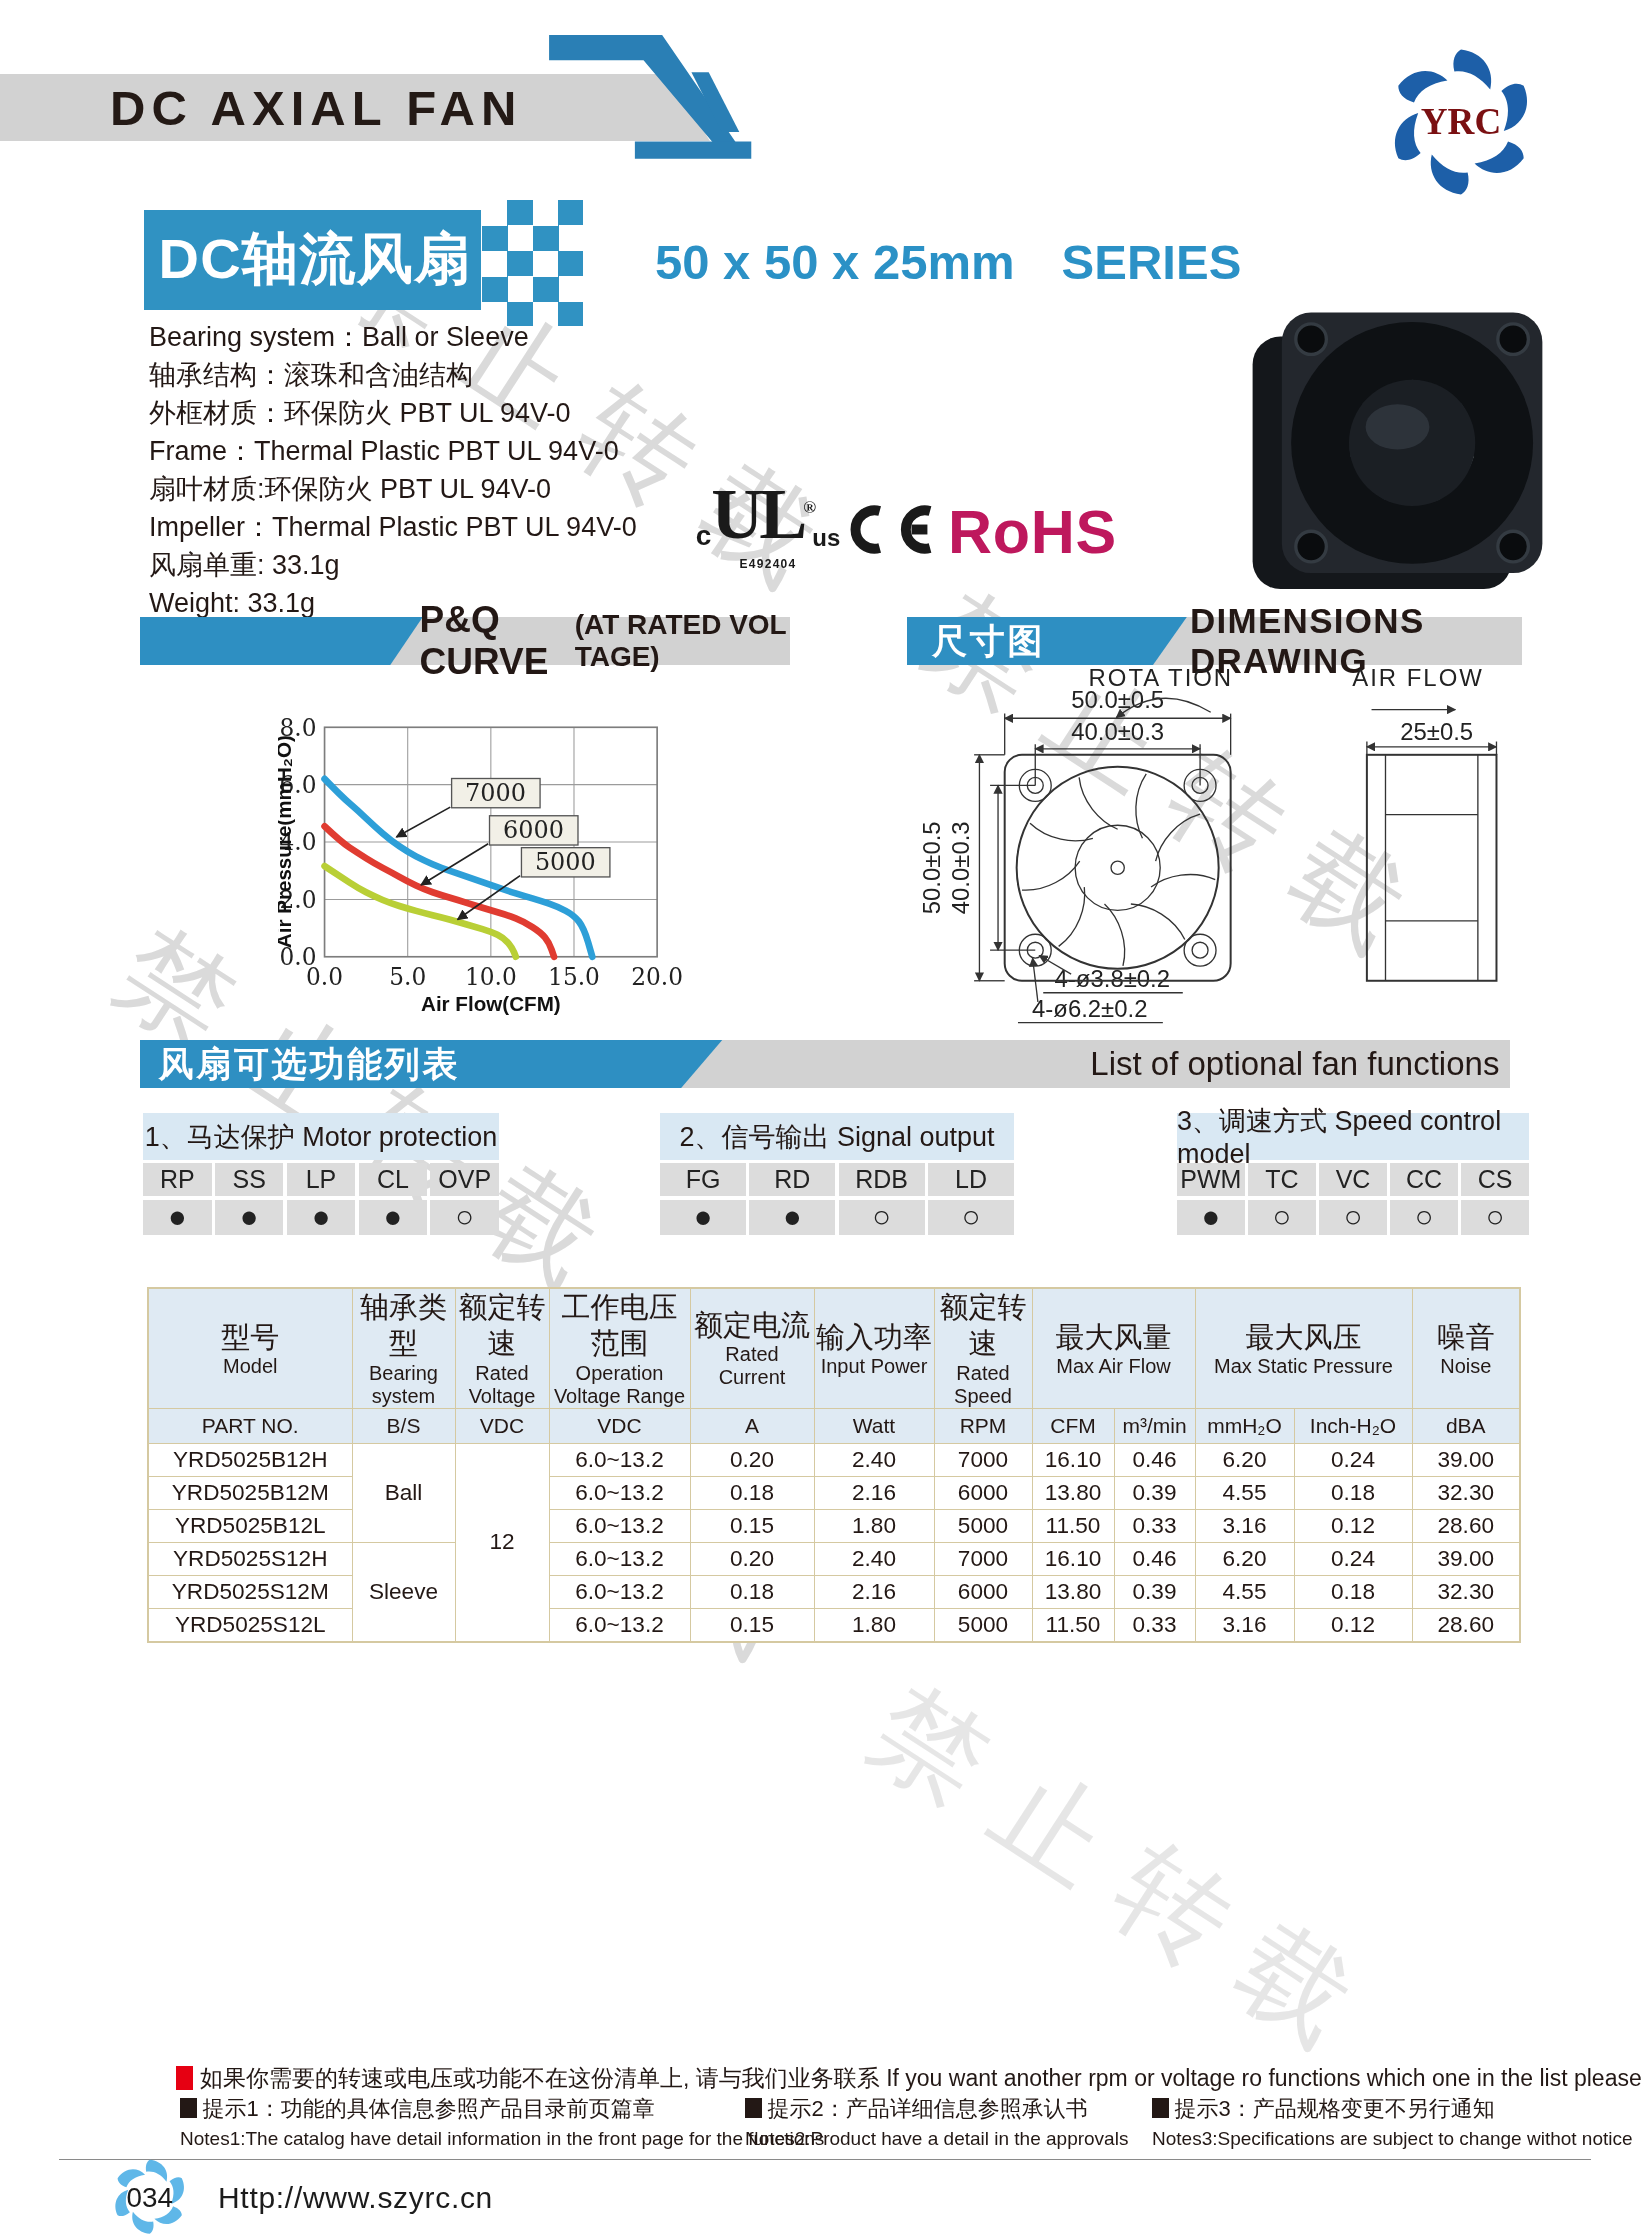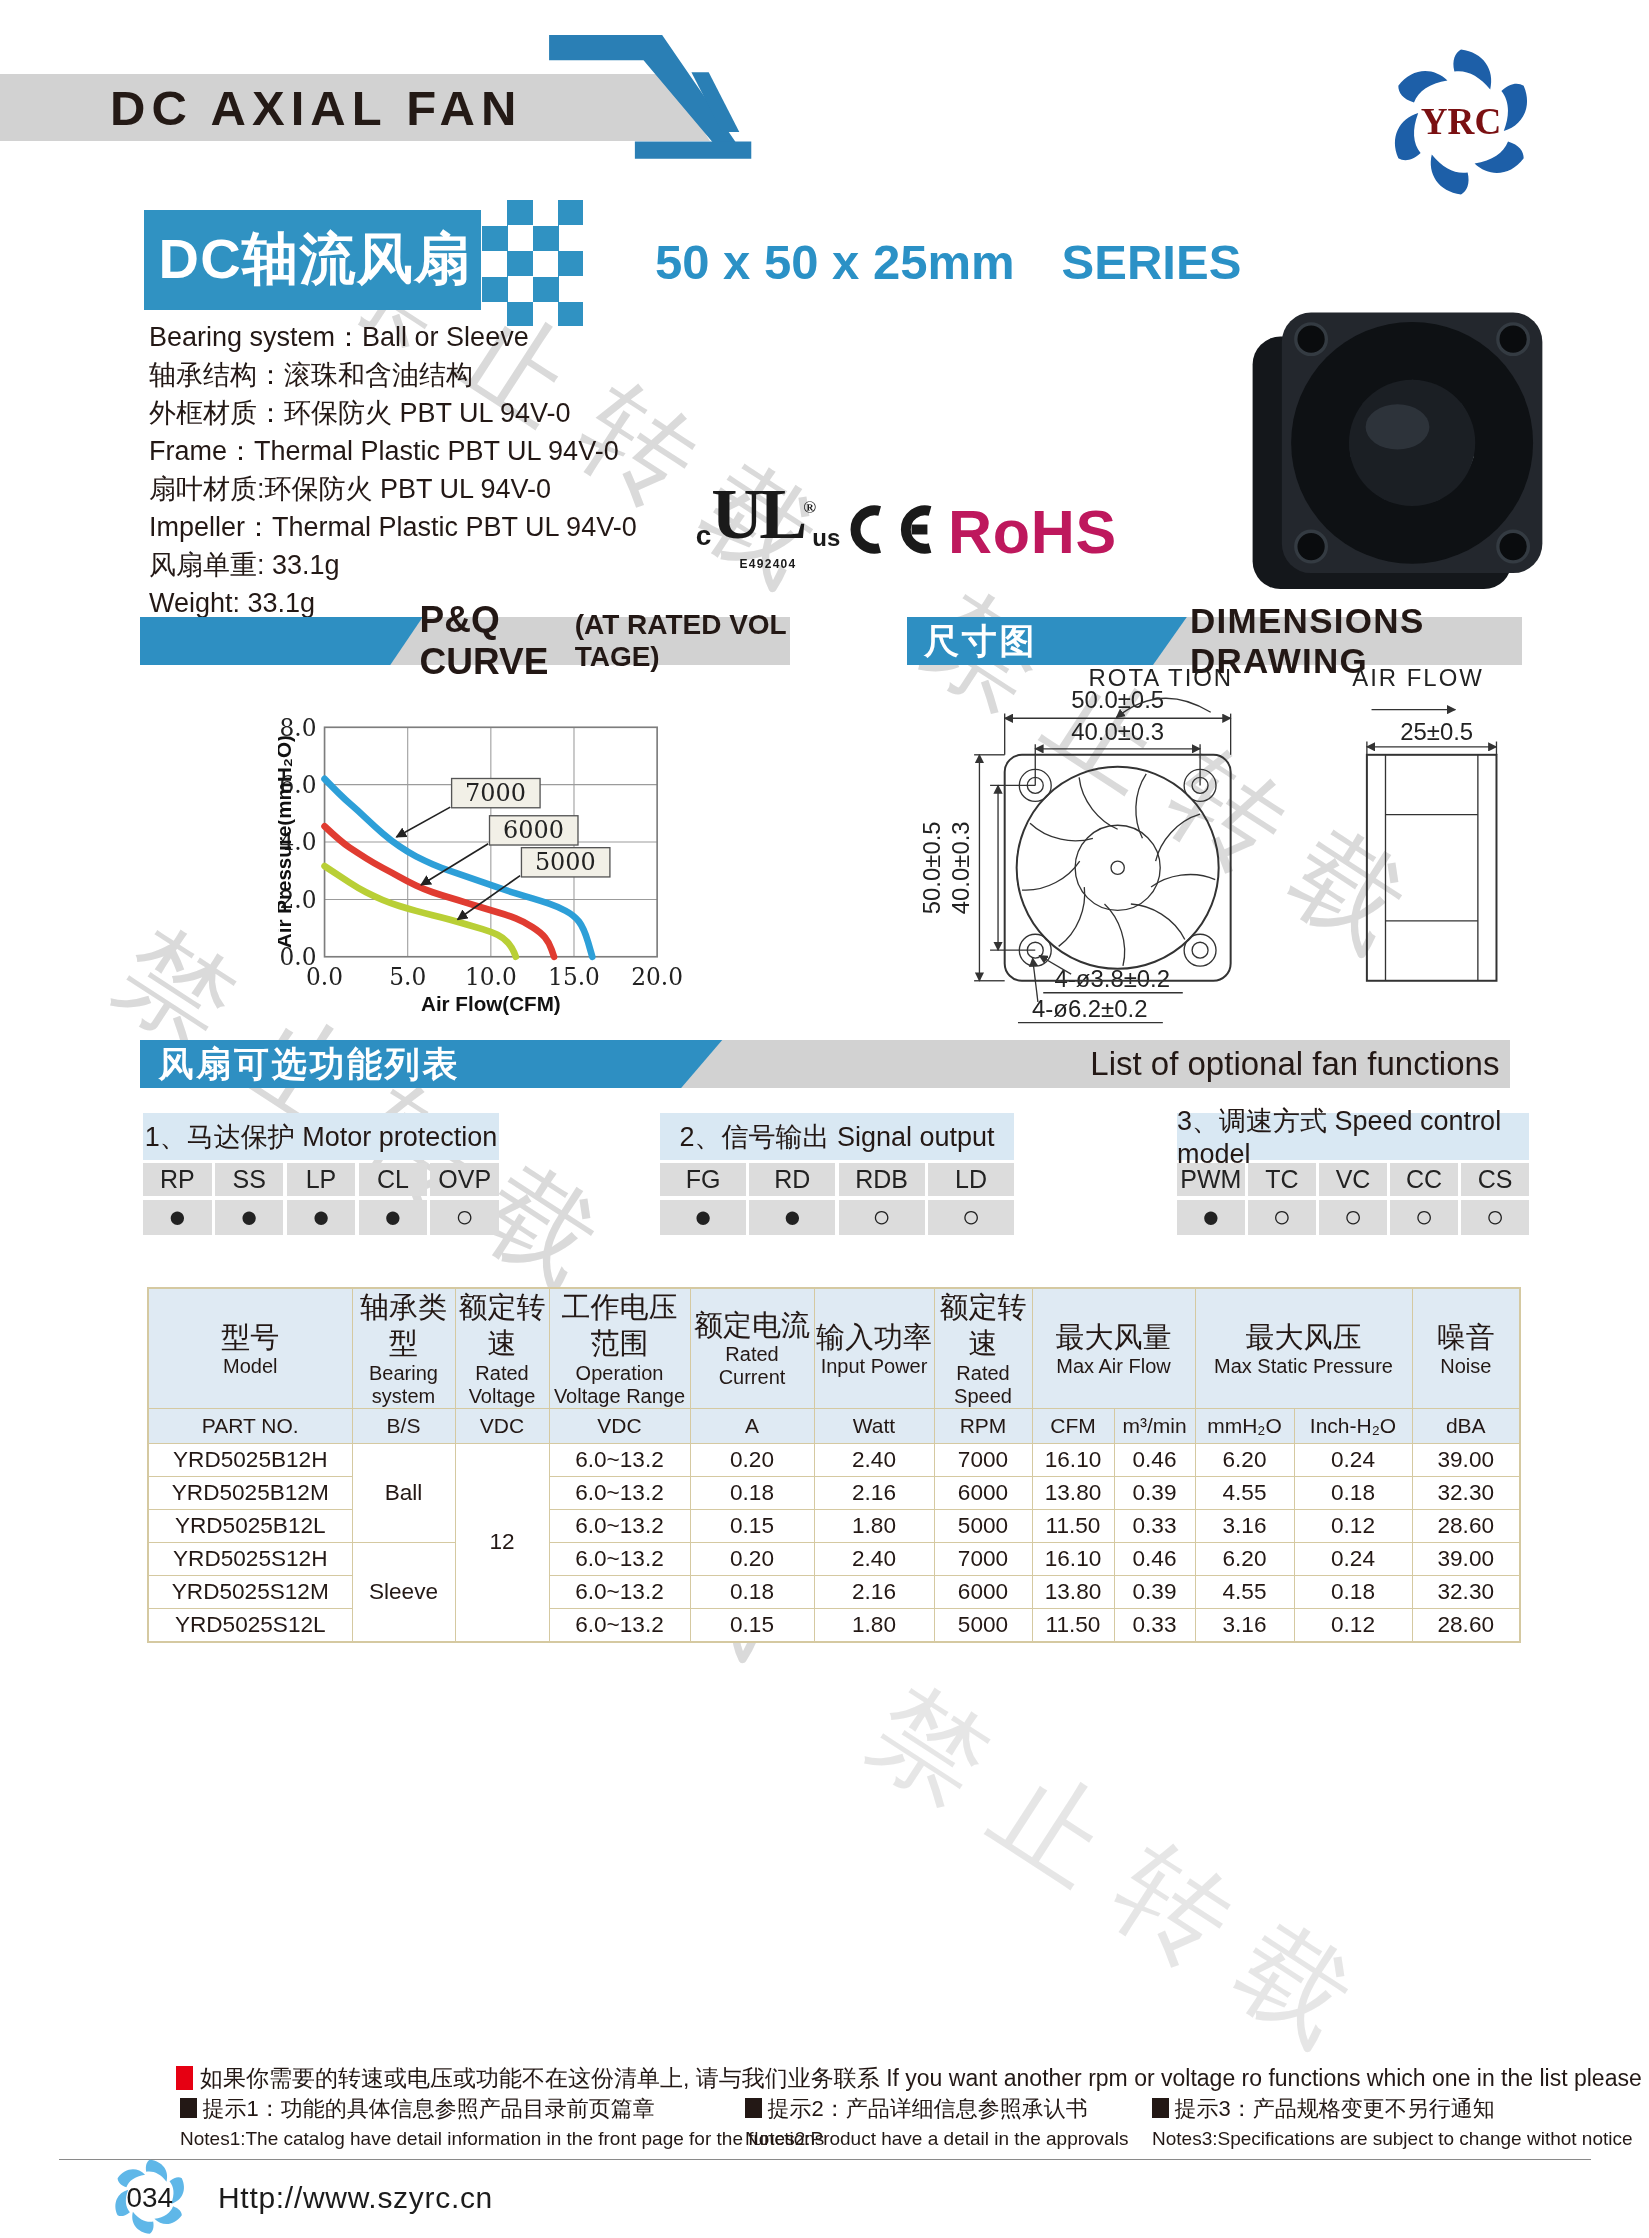--- a/index.html
+++ b/index.html
@@ -238,21 +238,21 @@
       <g class="serif" font-size="36" fill="#222" stroke="none" text-anchor="middle">
         <text x="327" y="176">7000</text>
         <text x="384" y="232">6000</text>
         <text x="432" y="280">5000</text>
       </g>
     </g>
   </svg>
 
   <div class="abs band dim-band">
     <div class="blue"></div>
-    <div class="bt band-cn" style="left:17px;">尺寸图</div>
+    <div class="bt band-cn" style="left:25px;">尺寸图</div>
     <div class="bt dim-title-en">DIMENSIONS DRAWING</div>
   </div>
 
   <svg class="abs" style="left:905px;top:655px;" width="638" height="399" viewBox="0 0 960 600">
     <defs>
       <marker id="da" viewBox="0 0 10 10" refX="9" refY="5" markerWidth="7" markerHeight="7" orient="auto-start-reverse">
         <path d="M0,0 L10,5 L0,10 Z" fill="#333"></path>
       </marker>
       <path id="dimblade" d="M320,262 C292,250 266,220 262,184" fill="none"></path>
     </defs>

